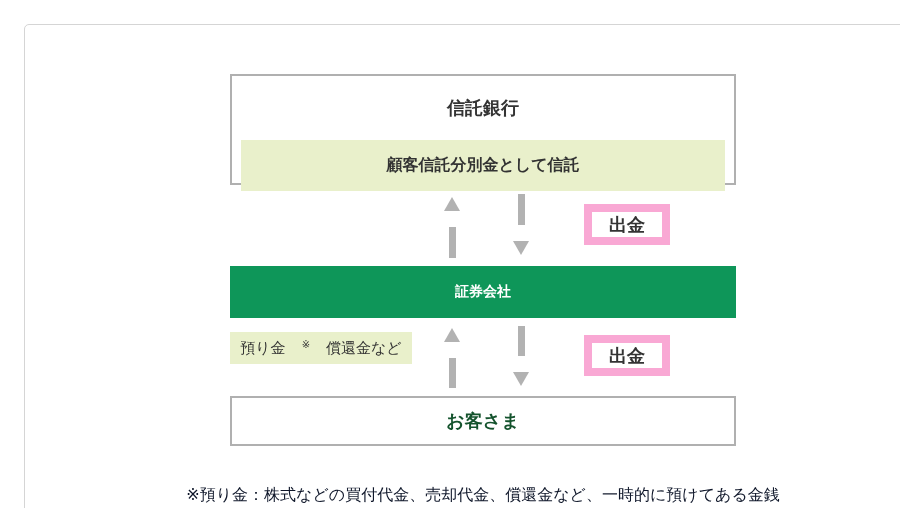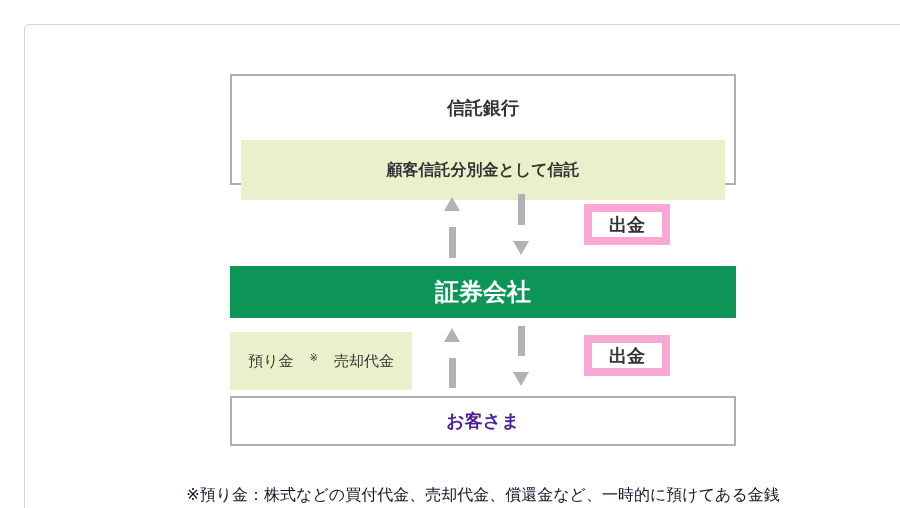--- a/index.html
+++ b/index.html
@@ -25,50 +25,50 @@
   .trust-bank-box {
     left: 197px; top: 41px; width: 506px; height: 111px;
   }
   .trust-bank-title {
     height: 48px;
     display: flex; align-items: center; justify-content: center;
     font-size: 18px; font-weight: bold; color: #333;
   }
   .inner-green {
     margin: 0 9px;
-    height: 60px;
+    height: 51px;
     background: #e9f0cb;
     display: flex; align-items: center; justify-content: center;
     font-size: 16px; font-weight: bold; color: #333;
   }
   .green-bar {
     position: absolute;
     left: 197px; top: 233px; width: 506px; height: 52px;
     background: #0e9659;
     display: flex; align-items: center; justify-content: center;
-    font-size: 24px; font-weight: bold; color: #ffffff;
+    font-size: 14px; font-weight: bold; color: #ffffff;
   }
   .customer-box {
     left: 197px; top: 363px; width: 506px; height: 50px;
     display: flex; align-items: center; justify-content: center;
-    font-size: 18px; font-weight: bold; color: #4c1d95;
+    font-size: 18px; font-weight: bold; color: #14532d;
   }
   .withdraw-box {
     position: absolute;
     left: 551px; width: 86px; height: 41px;
     background: #fff;
     border: 8px solid #f9a8d4;
     display: flex; align-items: center; justify-content: center;
     font-size: 18px; font-weight: bold; color: #333;
   }
   .withdraw-top { top: 171px; }
   .withdraw-bottom { top: 302px; }
   .deposit-box {
     position: absolute;
-    left: 197px; top: 299px; width: 182px; height: 58px;
+    left: 197px; top: 299px; width: 182px; height: 32px;
     background: #e9f0cb;
     display: flex; align-items: center; justify-content: center;
     font-size: 15px; color: #333;
   }
   .deposit-box .sup {
     font-size: 10px;
     vertical-align: super;
     position: relative; top: -4px;
   }
   
@@ -122,21 +122,21 @@
     <div class="head-down"></div>
   </div>
 
   <div class="withdraw-box withdraw-top">出金</div>
 
   <div class="green-bar">証券会社</div>
 
   <div class="deposit-box">
     <span>預り金</span>
       <span class="sup">※</span>
-      <span>売却代金</span>
+      <span>償還金など</span>
   </div>
 
   <div class="arrow arrow-up-bot">
     <div class="head-up"></div>
     <div class="shaft"></div>
   </div>
   <div class="arrow arrow-down-bot">
     <div class="shaft"></div>
     <div class="head-down"></div>
   </div>

